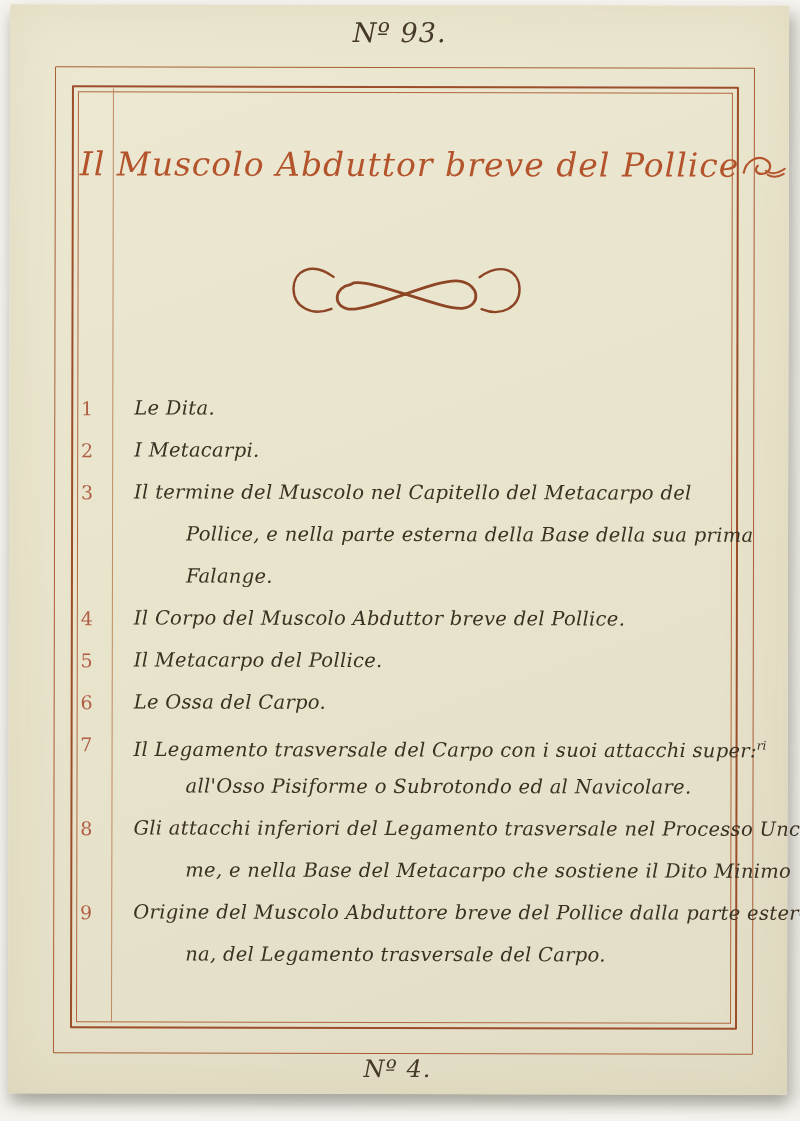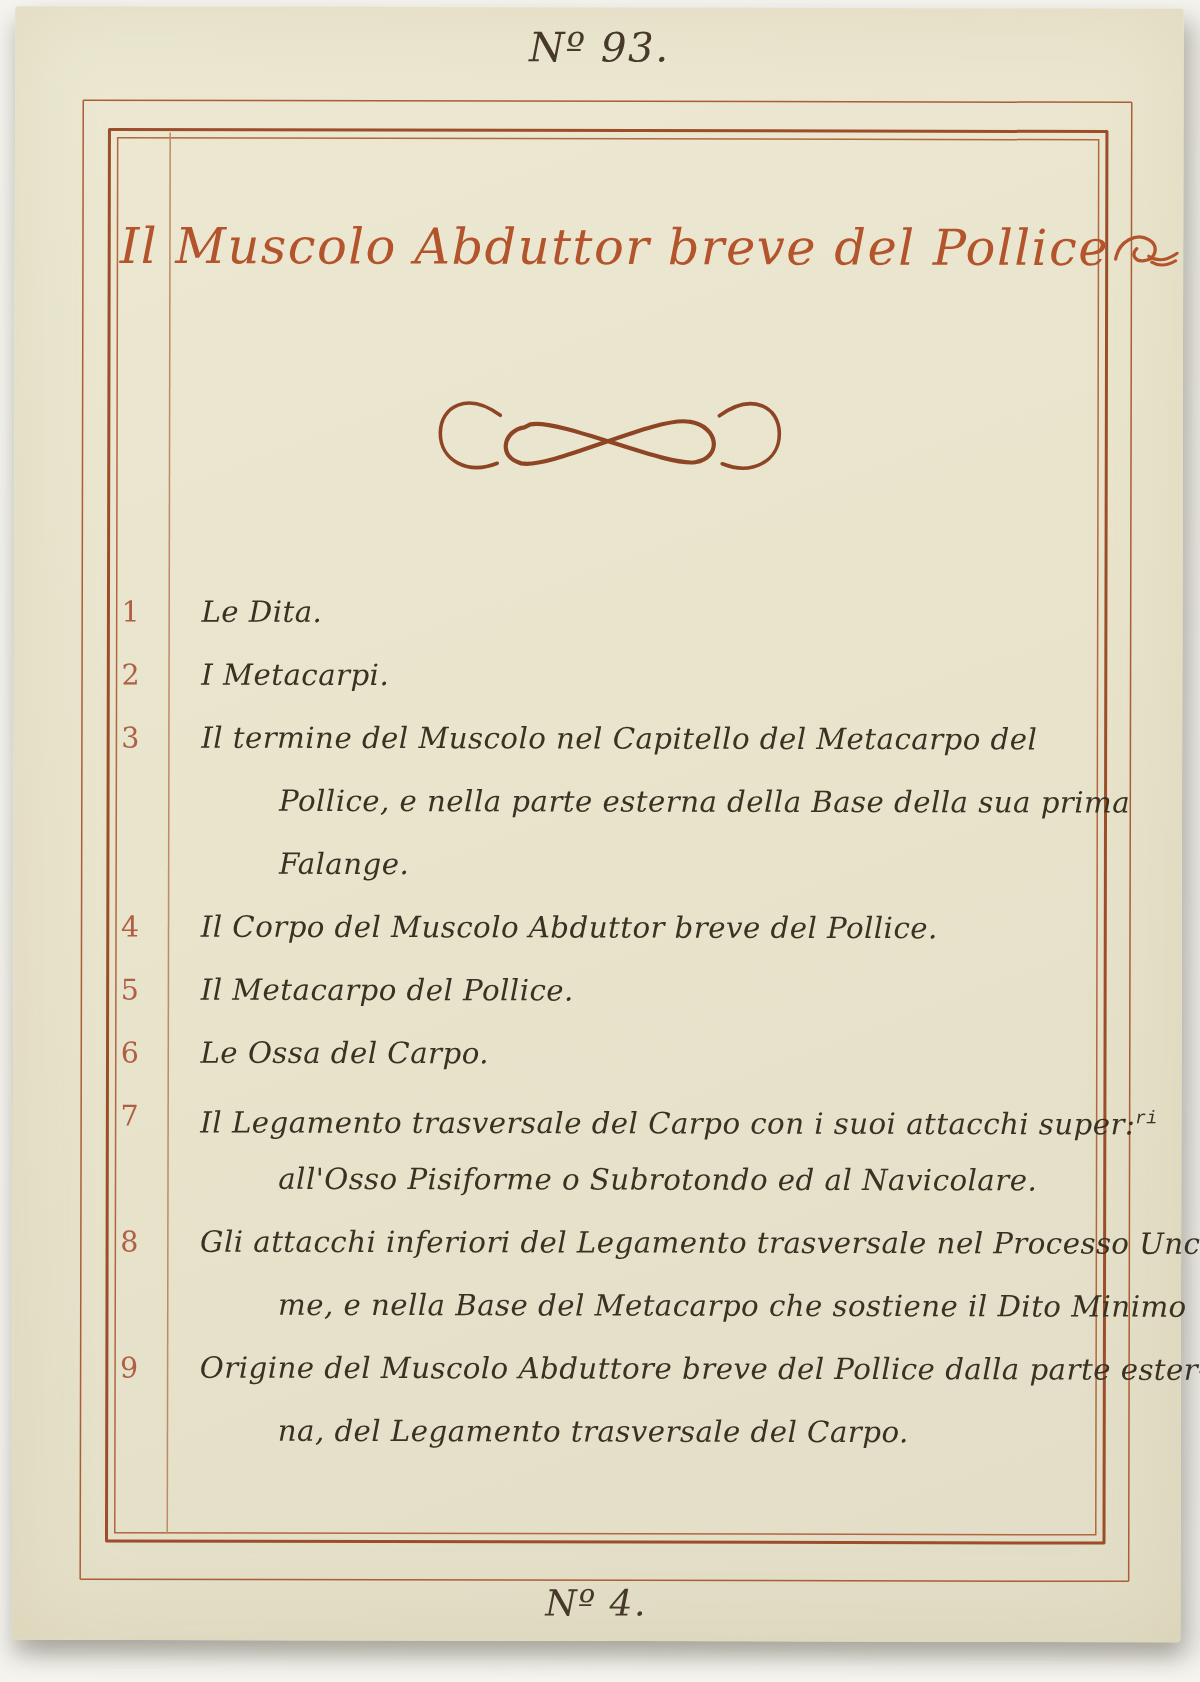--- a/index.html
+++ b/index.html
@@ -57,21 +57,21 @@
   }
   .row{display:flex;align-items:flex-start;}
   .num{
     flex:none;width:40px;text-align:center;
     font-style:normal;font-size:19px;color:#b05f45;
     line-height:42px;
   }
   .lines{flex:1;padding-left:27px;}
   .line{height:42px;line-height:42px;white-space:nowrap;}
   .line.cont{padding-left:52px;}
-  sup{font-size:.62em;vertical-align:super;letter-spacing:0;font-family:Liberation Mono, monospace;}
+  sup{font-size:.62em;vertical-align:super;letter-spacing:0;}
 </style>
 </head>
 <body>
 
 <div class="page">
 
   <div class="top-number">Nº 93.</div>
 
   <div class="outer-rule"></div>
 

